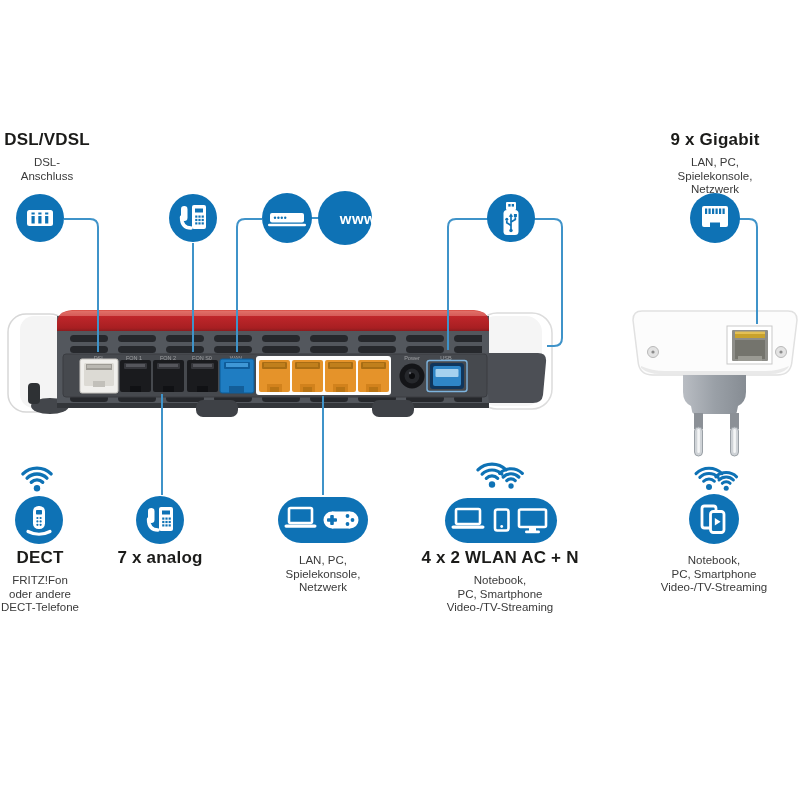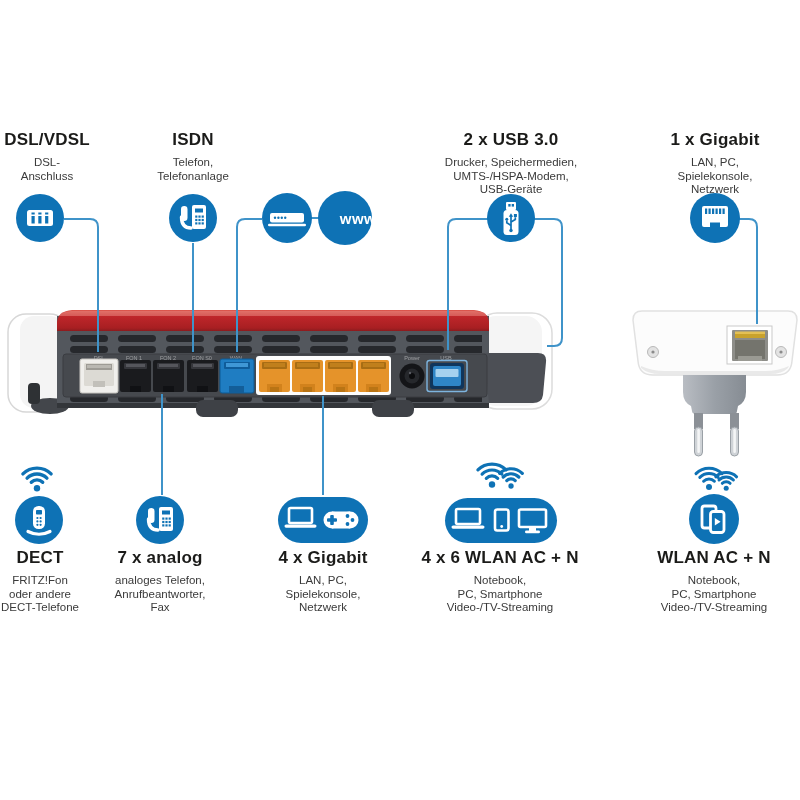--- a/index.html
+++ b/index.html
@@ -198,37 +198,22 @@
     </g>
   </svg>
 
   <div class="label-block" style="left:-15px;top:130px;width:124px">
     <div class="label-title">DSL/VDSL</div>
     <div class="label-sub">
       <div>DSL-</div>
       <div>Anschluss</div>
     </div>
   </div>
-  <div class="label-block" style="left:131px;top:130px;width:124px">
-    <div class="label-title">ISDN</div>
-    <div class="label-sub">
-      <div>Telefon,</div>
-      <div>Telefonanlage</div>
-    </div>
-  </div>
-  <div class="label-block" style="left:416px;top:130px;width:190px">
-    <div class="label-title">2 x USB 3.0</div>
-    <div class="label-sub">
-      <div>Drucker, Speichermedien,</div>
-      <div>UMTS-/HSPA-Modem,</div>
-      <div>USB-Geräte</div>
-    </div>
-  </div>
   <div class="label-block" style="left:640px;top:130px;width:150px">
-    <div class="label-title">1 x Gigabit</div>
+    <div class="label-title">9 x Gigabit</div>
     <div class="label-sub">
       <div>LAN, PC,</div>
       <div>Spielekonsole,</div>
       <div>Netzwerk</div>
     </div>
   </div>
 
   <div class="circle" style="left:16px;top:194px;width:48px;height:48px">
     <svg width="48" height="48" viewBox="0 0 48 48">
       <rect x="11" y="16" width="26" height="16" rx="2.5" fill="#ffffff"></rect>
@@ -437,44 +422,37 @@
   <div class="label-block" style="left:-22px;top:548px;width:124px">
     <div class="label-title">DECT</div>
     <div class="label-sub">
       <div>FRITZ!Fon</div>
       <div>oder andere</div>
       <div>DECT-Telefone</div>
     </div>
   </div>
   <div class="label-block" style="left:88px;top:548px;width:144px">
     <div class="label-title">7 x analog</div>
-    <div class="label-sub">
-      <div>analoges Telefon,</div>
-      <div>Anrufbeantworter,</div>
-      <div>Fax</div>
-    </div>
   </div>
   <div class="label-block" style="left:251px;top:548px;width:144px">
-    <div class="label-title">4 x Gigabit</div>
     <div class="label-sub">
       <div>LAN, PC,</div>
       <div>Spielekonsole,</div>
       <div>Netzwerk</div>
     </div>
   </div>
   <div class="label-block" style="left:405px;top:548px;width:190px">
-    <div class="label-title">4 x 6 WLAN AC + N</div>
+    <div class="label-title">4 x 2 WLAN AC + N</div>
     <div class="label-sub">
       <div>Notebook,</div>
       <div>PC, Smartphone</div>
       <div>Video-/TV-Streaming</div>
     </div>
   </div>
   <div class="label-block" style="left:634px;top:548px;width:160px">
-    <div class="label-title">WLAN AC + N</div>
     <div class="label-sub">
       <div>Notebook,</div>
       <div>PC, Smartphone</div>
       <div>Video-/TV-Streaming</div>
     </div>
   </div>
 
 </div>
 
 </body></html>

